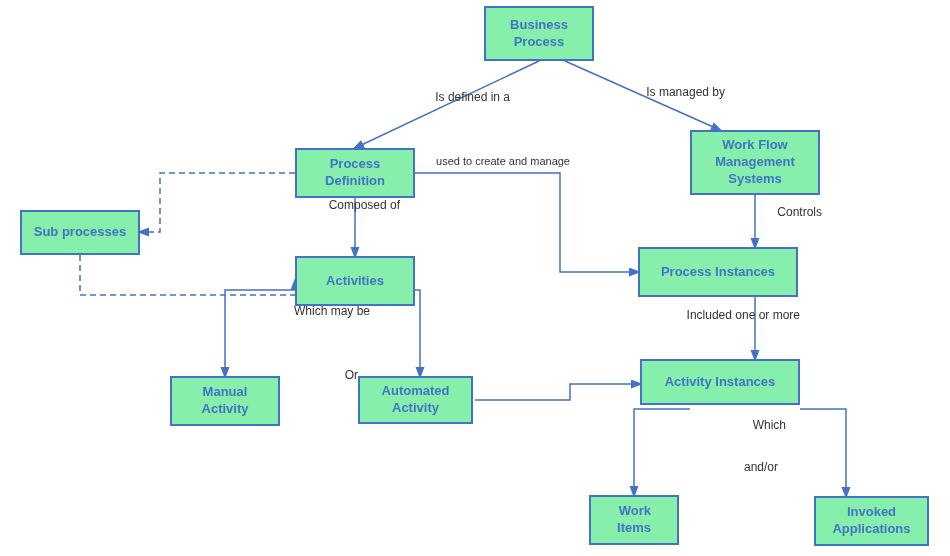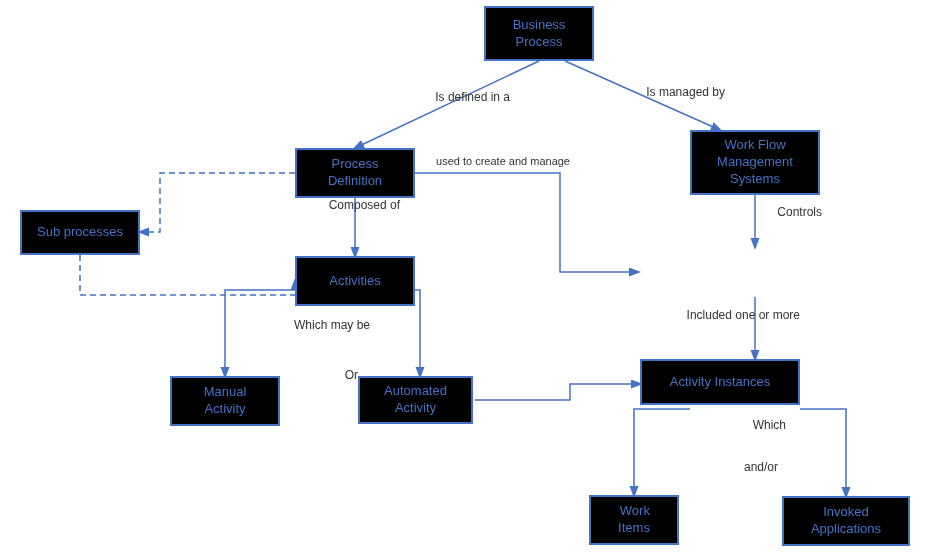--- a/index.html
+++ b/index.html
@@ -12,28 +12,28 @@
       position: relative;
     }
     .diagram-container {
       position: relative;
       width: 950px;
       height: 556px;
     }
     .node {
       position: absolute;
       border: 2px solid #4472C4;
-      background: #000000;
+      background: #86efac;
       color: #4472C4;
       text-align: center;
       display: flex;
       align-items: center;
       justify-content: center;
       font-size: 13px;
-      font-weight: normal;
+      font-weight: bold;
       padding: 4px;
       line-height: 1.3;
     }
     .label {
       position: absolute;
       font-size: 12px;
       color: #333;
       text-align: right;
     }
     svg.arrows {
@@ -109,42 +109,43 @@
 Process</div>
 
   <div class="node" style="left:295px; top:148px; width:120px; height:50px;">Process<br>Definition</div>
 
   <div class="node" style="left:690px; top:130px; width:130px; height:65px;">Work Flow<br>Management<br>Systems</div>
 
   <div class="node" style="left:20px; top:210px; width:120px; height:45px;">Sub processes</div>
 
   <div class="node" style="left:295px; top:256px; width:120px; height:50px;">Activities</div>
 
+  <div class="node" style="left:638px; top:247px; width:160px; height:50px;">Process Instances</div>
 
   <div class="node" style="left:170px; top:376px; width:110px; height:50px;">Manual<br>Activity</div>
 
   <div class="node" style="left:358px; top:376px; width:115px; height:48px;">Automated<br>Activity</div>
 
   <div class="node" style="left:640px; top:359px; width:160px; height:46px;">Activity Instances</div>
 
   <div class="node" style="left:589px; top:495px; width:90px; height:50px;text-align:right;">Work<br>Items</div>
 
-  <div class="node" style="left:782px; top:496px; width:128px; height:50px;">Invoked<br>Applications</div>
+  <div class="node" style="left:814px; top:496px; width:115px; height:50px;">Invoked<br>Applications</div>
 
   <div class="label" style="left:390px; top:90px; width:120px;">Is defined in a</div>
 
   <div class="label" style="left:615px; top:85px; width:110px;">Is managed by</div>
 
   <div class="label" style="left:310px; top:198px; width:90px;">Composed of</div>
 
   <div class="label" style="left:430px; top:155px; width:140px; font-size:11px;">used to create and manage</div>
 
   <div class="label" style="left:762px; top:205px; width:60px;">Controls</div>
 
-  <div class="label" style="left:270px; top:318px; width:100px;">Which may be</div>
+  <div class="label" style="left:270px; top:304px; width:100px;">Which may be</div>
 
   <div class="label" style="left:328px; top:368px; width:30px;">Or</div>
 
 
   <div class="label" style="left:670px; top:308px; width:130px;">Included one or more</div>
 
   <div class="label" style="left:726px; top:418px; width:60px;">Which</div>
 
   <div class="label" style="left:718px; top:460px; width:60px;">and/or</div>
 

